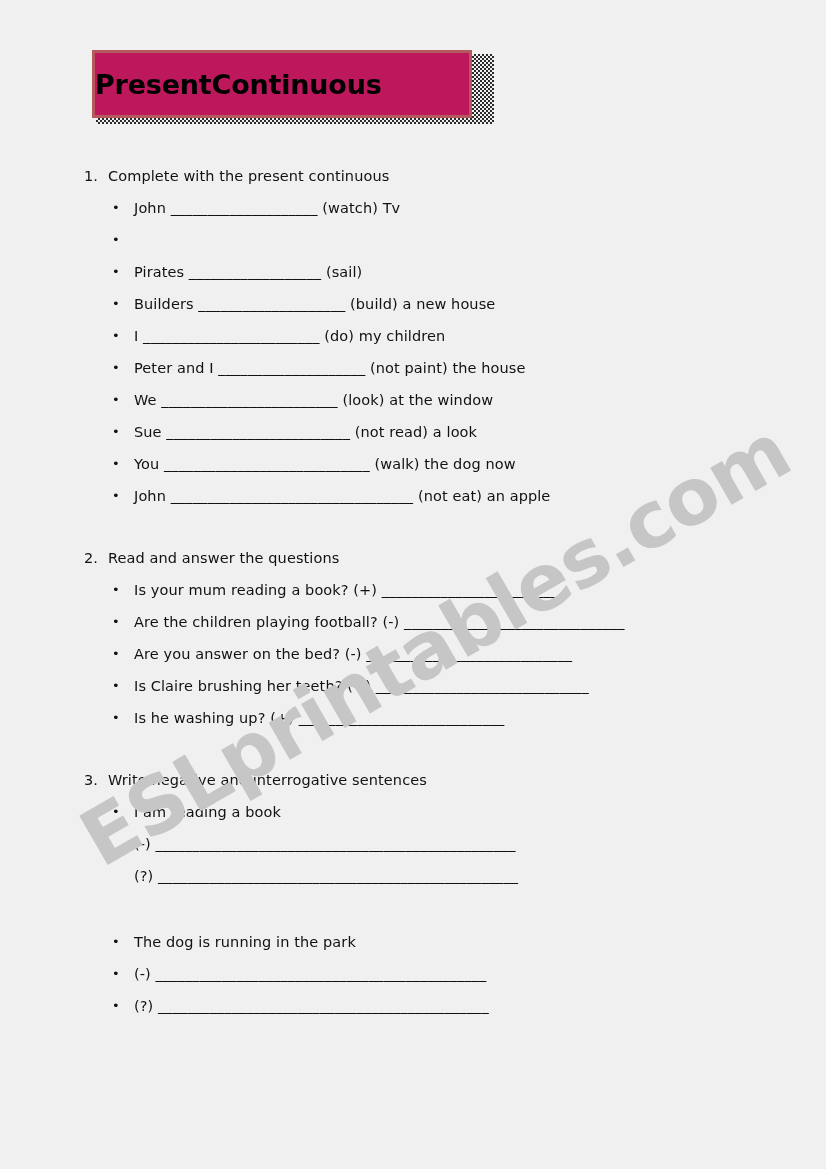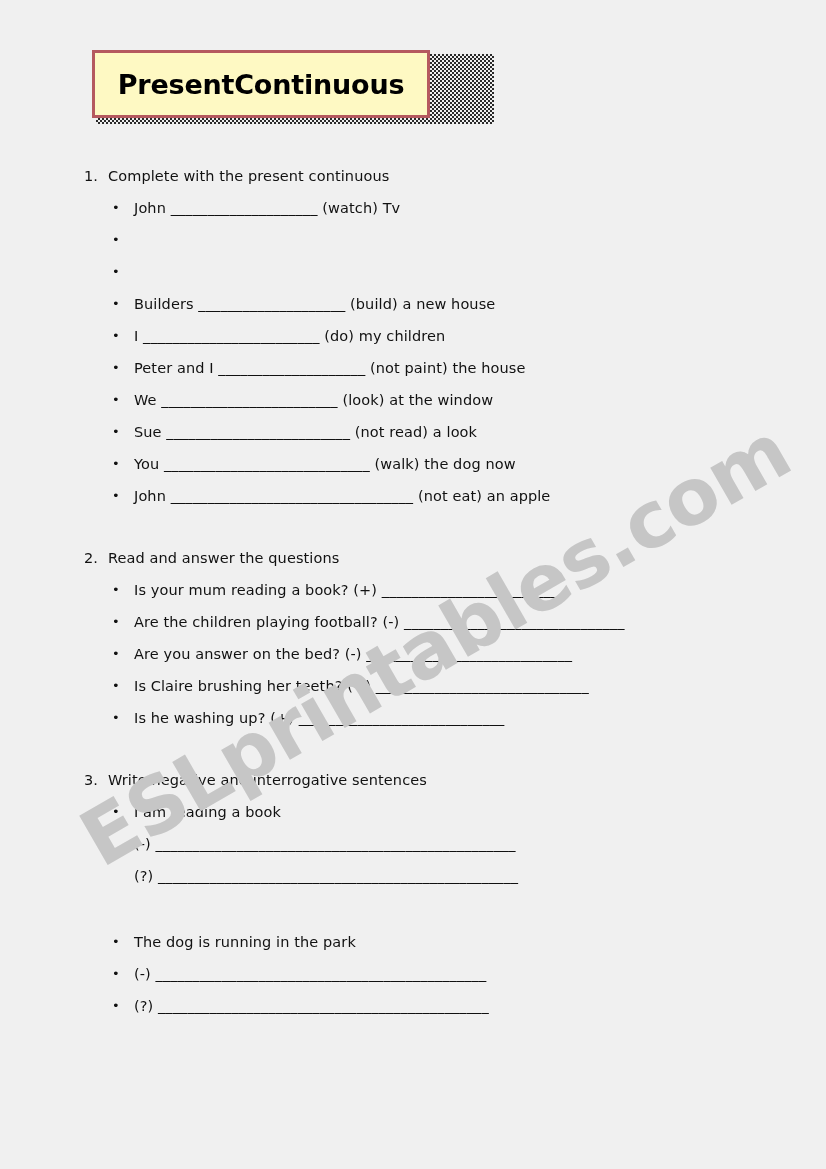--- a/index.html
+++ b/index.html
@@ -45,28 +45,27 @@
     left: 0; top: 0;
     width: 826px; height: 1169px;
     z-index: 1;
   }
 
   
   #title-box {
     position: absolute;
     left: 92px;
     top: 50px;
-    width: 338px;
+    width: 380px;
     height: 68px;
-    background: #fef9c3;
+    background: #be185d;
     border: 3px solid #b5595f;
     box-sizing: border-box;
     display: flex;
     align-items: center;
-    justify-content: center;
   }
   #title-box-shadow {
     position: absolute;
     left: 96px;
     top: 54px;
     width: 398px;
     height: 70px;
     background-image:
       linear-gradient(45deg, #2a2a2a 25%, transparent 25%, transparent 75%, #2a2a2a 75%),
       linear-gradient(45deg, #2a2a2a 25%, transparent 25%, transparent 75%, #2a2a2a 75%);
@@ -159,20 +158,21 @@
         <ul class="item-list">
           <li class="item">
             <span class="bullet">•</span>
             <span class="item-text">John ____________________ (watch) Tv</span>
           </li>
           <li class="item">
             <span class="bullet">•</span>
           </li>
           <li class="item">
             <span class="bullet">•</span>
+            <span class="item-text">Pirates __________________ (sail)</span>
           </li>
           <li class="item">
             <span class="bullet">•</span>
             <span class="item-text">Builders ____________________ (build) a new house</span>
           </li>
           <li class="item">
             <span class="bullet">•</span>
             <span class="item-text">I ________________________ (do) my children</span>
           </li>
           <li class="item">

